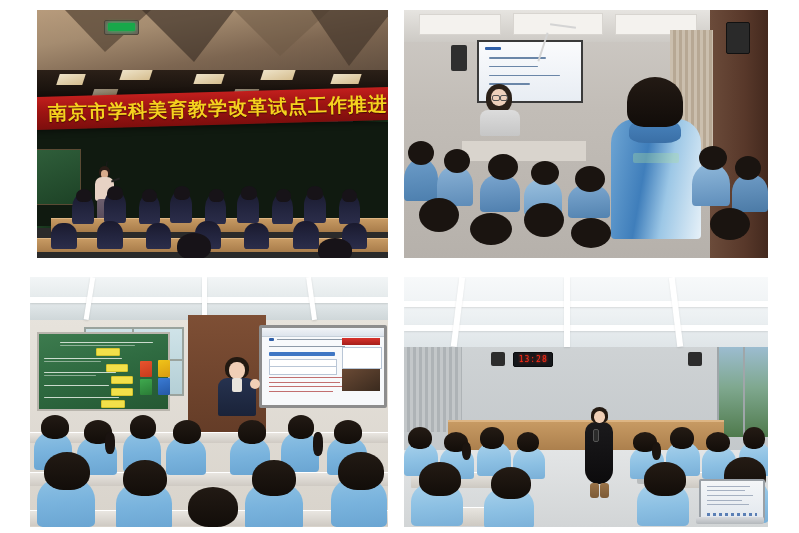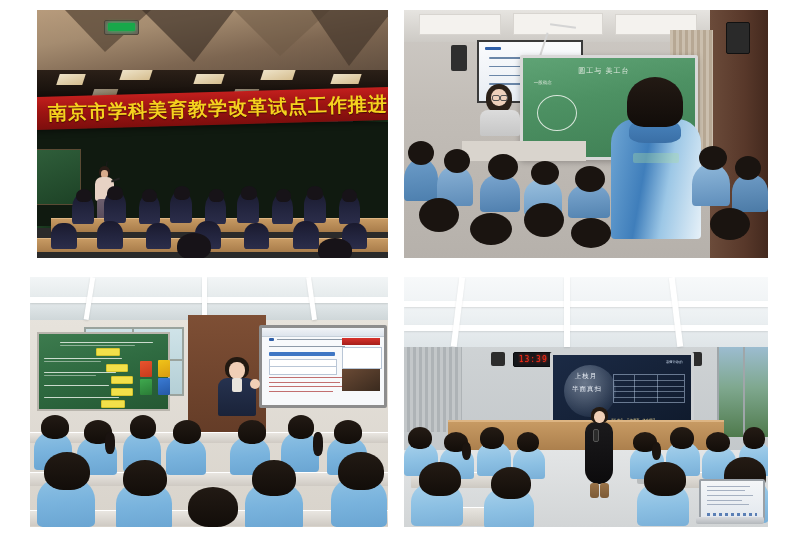--- a/index.html
+++ b/index.html
@@ -334,25 +334,20 @@
       <div class="tr-ss-line" style="left:10%;top:26%;width:56%;"></div>
       <div class="tr-ss-line" style="left:10%;top:40%;width:48%;"></div>
       <div class="tr-ss-line" style="left:10%;top:56%;width:70%;"></div>
       <div class="tr-ss-line" style="left:10%;top:70%;width:40%;"></div>
       <div class="tr-ss-line" style="left:6%;top:8%;width:16%;height:3px;background:#2f5fa8;"></div>
     </div>
 
     <div class="layer tr-arm"></div>
     <div class="layer tr-arm2"></div>
 
-    <div class="layer tr-greenboard">
-      <div class="tr-chalk-title">圆工与 美工台</div>
-      <div class="tr-chalk-sub">一般概念</div>
-      <div class="tr-circle"></div>
-    </div>
 
     <div class="layer tr-teacher">
       <div class="tr-th-hair"></div>
       <div class="tr-th-face"></div>
       <div class="tr-glass" style="left:12px;"></div>
       <div class="tr-glass" style="left:20px;"></div>
       <div class="tr-th-body"></div>
     </div>
     <div class="layer tr-desk"></div>
 
@@ -487,39 +482,23 @@
     </div>
     <div class="layer br-curtain"></div>
     <div class="layer br-windowR">
       <div class="br-win-frame" style="left:0;top:0;width:2px;height:100%;"></div>
       <div class="br-win-frame" style="left:50%;top:0;width:2px;height:100%;"></div>
     </div>
     <div class="layer br-speaker"></div>
     <div class="layer br-speaker2"></div>
 
     <div class="layer br-clock">
-      <span class="br-clock-txt">13:39</span>
-    </div>
-
-    <div class="layer br-screen">
-      <div class="br-moon"></div>
-      <div class="br-slide-v1">上枝月</div>
-      <div class="br-slide-v2">半面真扫</div>
-      <div class="br-slide-top">读懂诗歌的</div>
-      <div class="br-tbl">
-        <div class="br-tbl-row" style="top:20%;"></div>
-        <div class="br-tbl-row" style="top:40%;"></div>
-        <div class="br-tbl-row" style="top:60%;"></div>
-        <div class="br-tbl-row" style="top:80%;"></div>
-        <div class="br-tbl-col" style="left:28%;"></div>
-        <div class="br-tbl-col" style="left:62%;"></div>
-      </div>
-      <div class="br-slide-bot">抓住意象、品味语言、体会情感</div>
-      <div class="br-slide-red"></div>
-    </div>
+      <span class="br-clock-txt">13:28</span>
+    </div>
+
 
     <div class="layer br-podium"></div>
     <div class="layer br-floor"></div>
 
     <div class="layer br-teacher">
       <div class="br-bt-body"></div>
       <div class="br-bt-hair"></div>
       <div class="br-bt-face"></div>
       <div class="br-bt-mic"></div>
       <div class="br-boot" style="left:8px;"></div>

